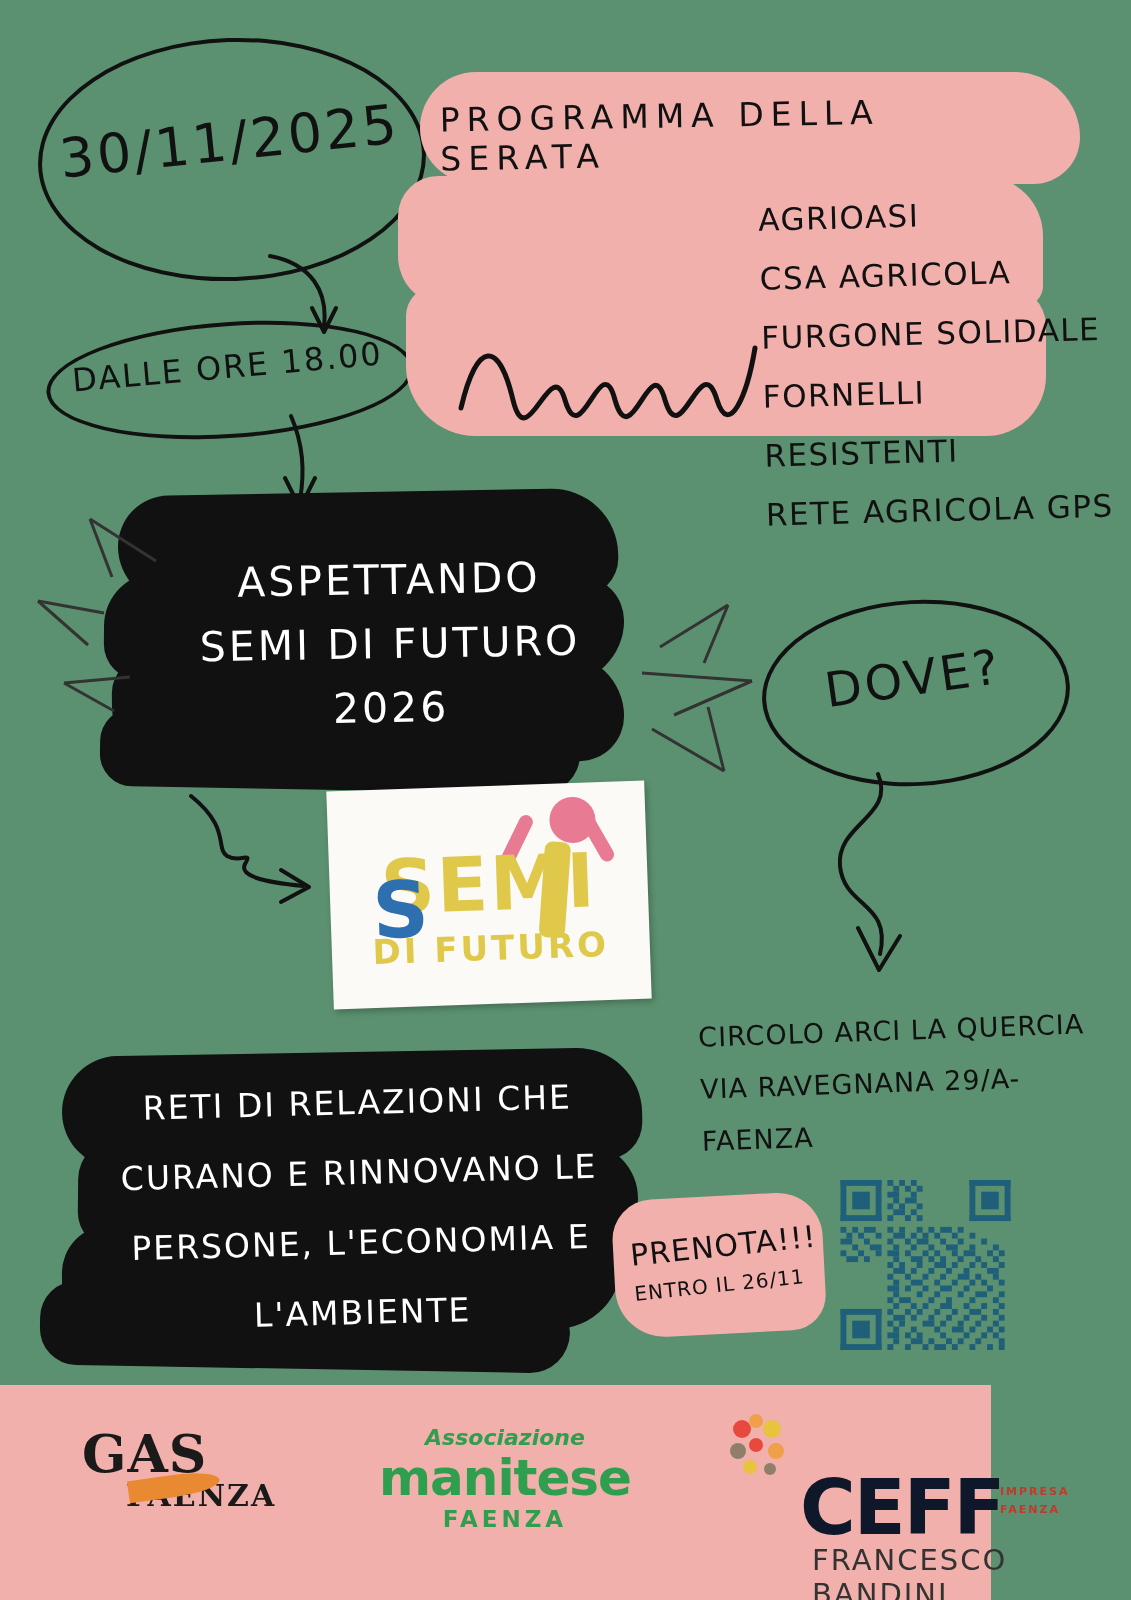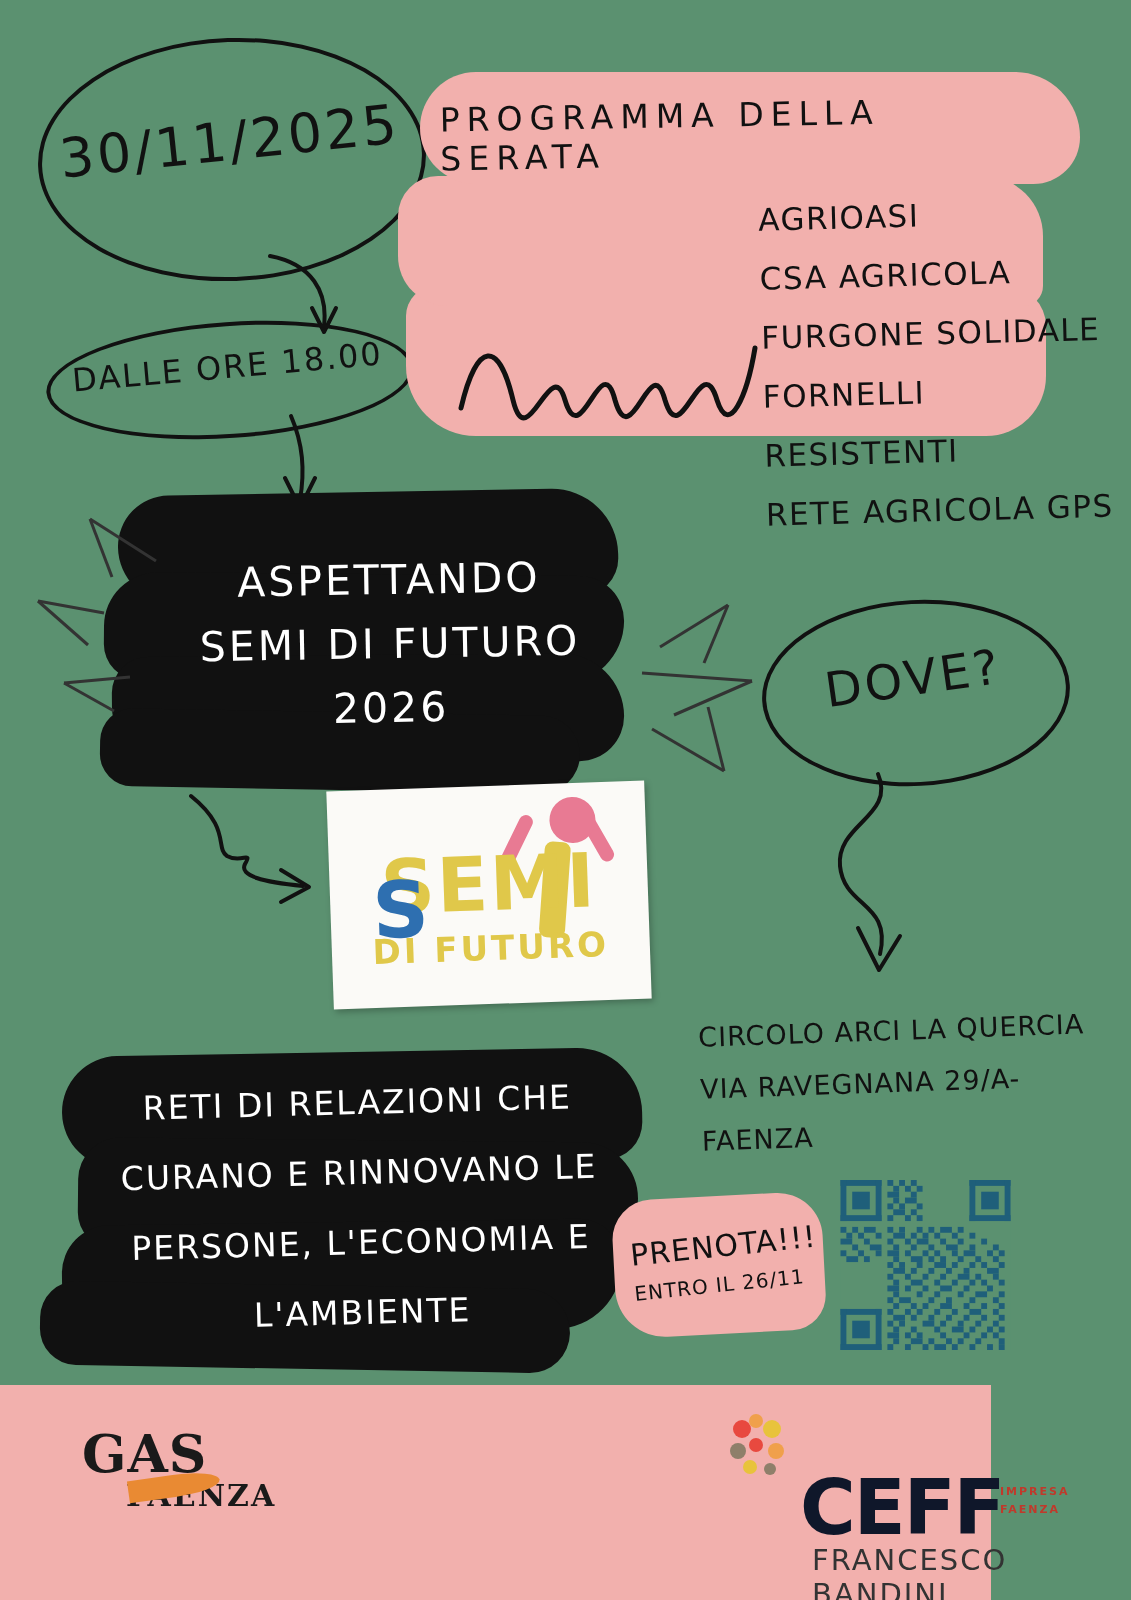--- a/index.html
+++ b/index.html
@@ -642,20 +642,25 @@
   </svg>
 
   <div id="footer">
 
     <div class="logo-gas">
       <div class="gas-text">GAS</div>
       <div class="gas-carrot"></div>
       <div class="gas-faenza">FAENZA</div>
     </div>
 
+    <div class="logo-mani">
+      <div class="mani-assoc">Associazione</div>
+      <div class="mani-name">manitese</div>
+      <div class="mani-faenza">FAENZA</div>
+    </div>
 
     <div class="logo-ceff">
       <svg style="position:absolute; left:0; top:0;" width="90" height="80">
         <g>
           <circle cx="22" cy="18" r="9" fill="#e8493f"></circle>
           <circle cx="36" cy="10" r="7" fill="#f0a04b"></circle>
           <circle cx="52" cy="18" r="9" fill="#e8c33c"></circle>
           <circle cx="18" cy="40" r="8" fill="#8f7f6a"></circle>
           <circle cx="36" cy="34" r="7" fill="#e8493f"></circle>
           <circle cx="56" cy="40" r="8" fill="#f0a04b"></circle>

